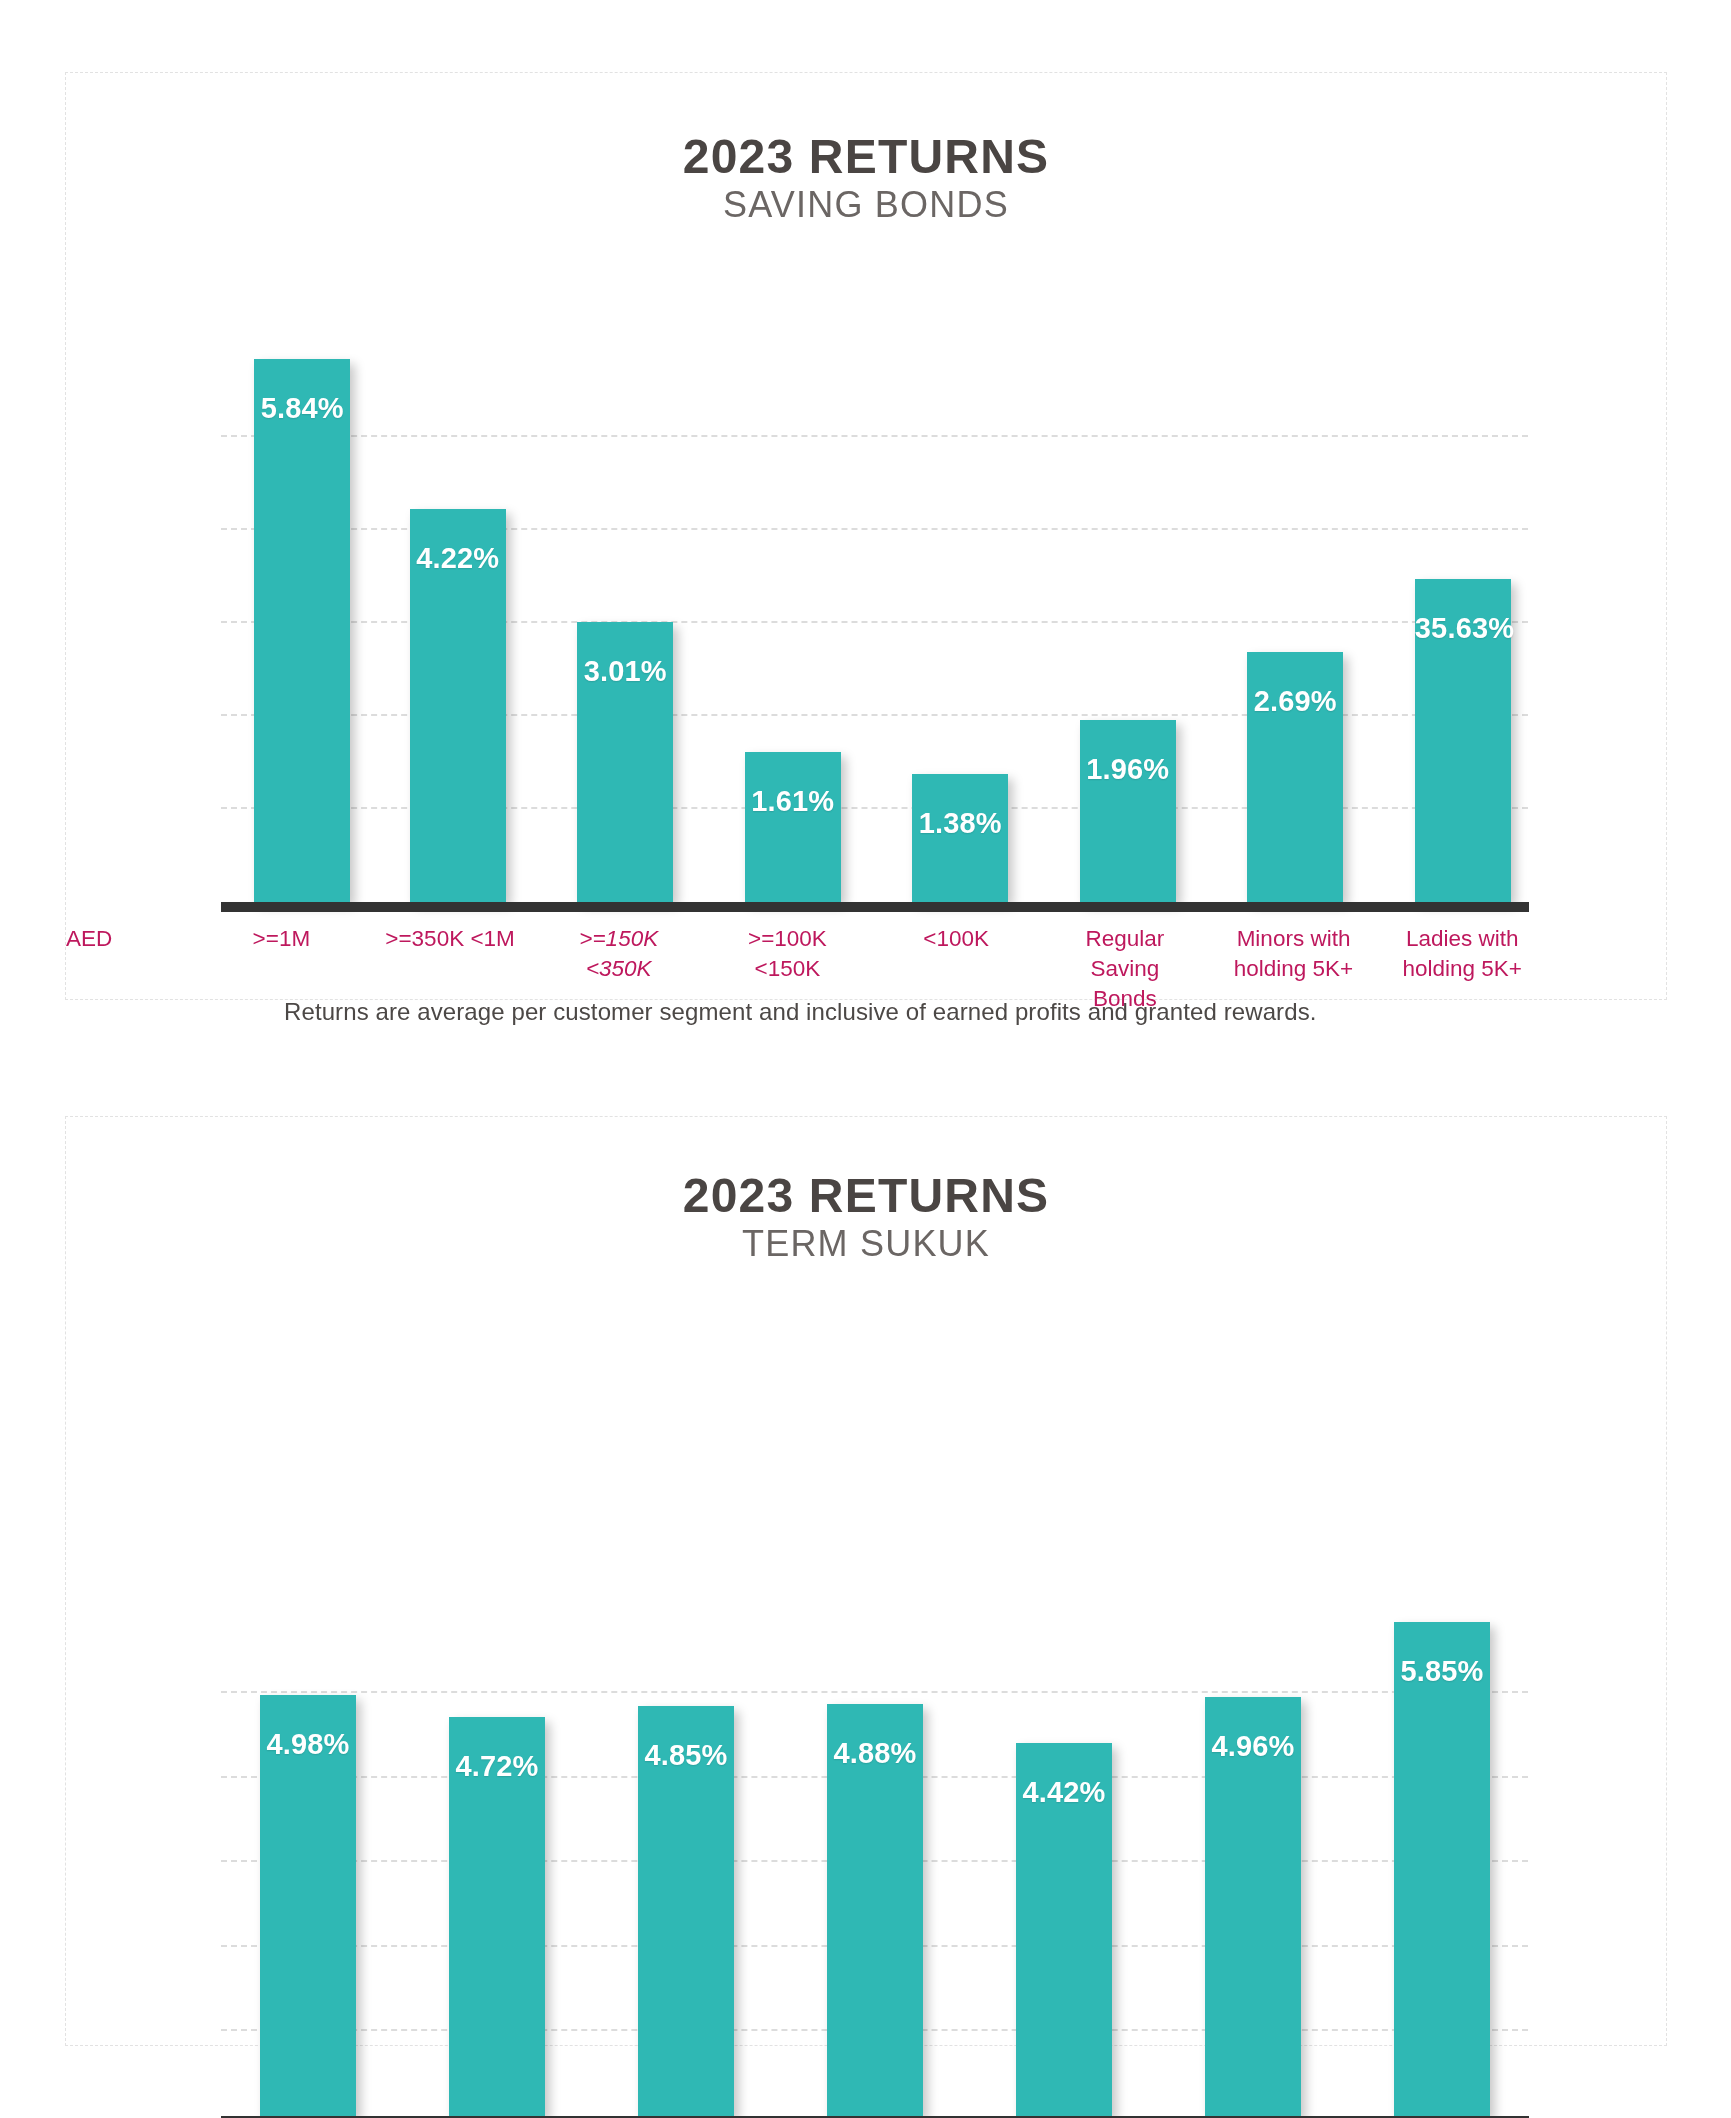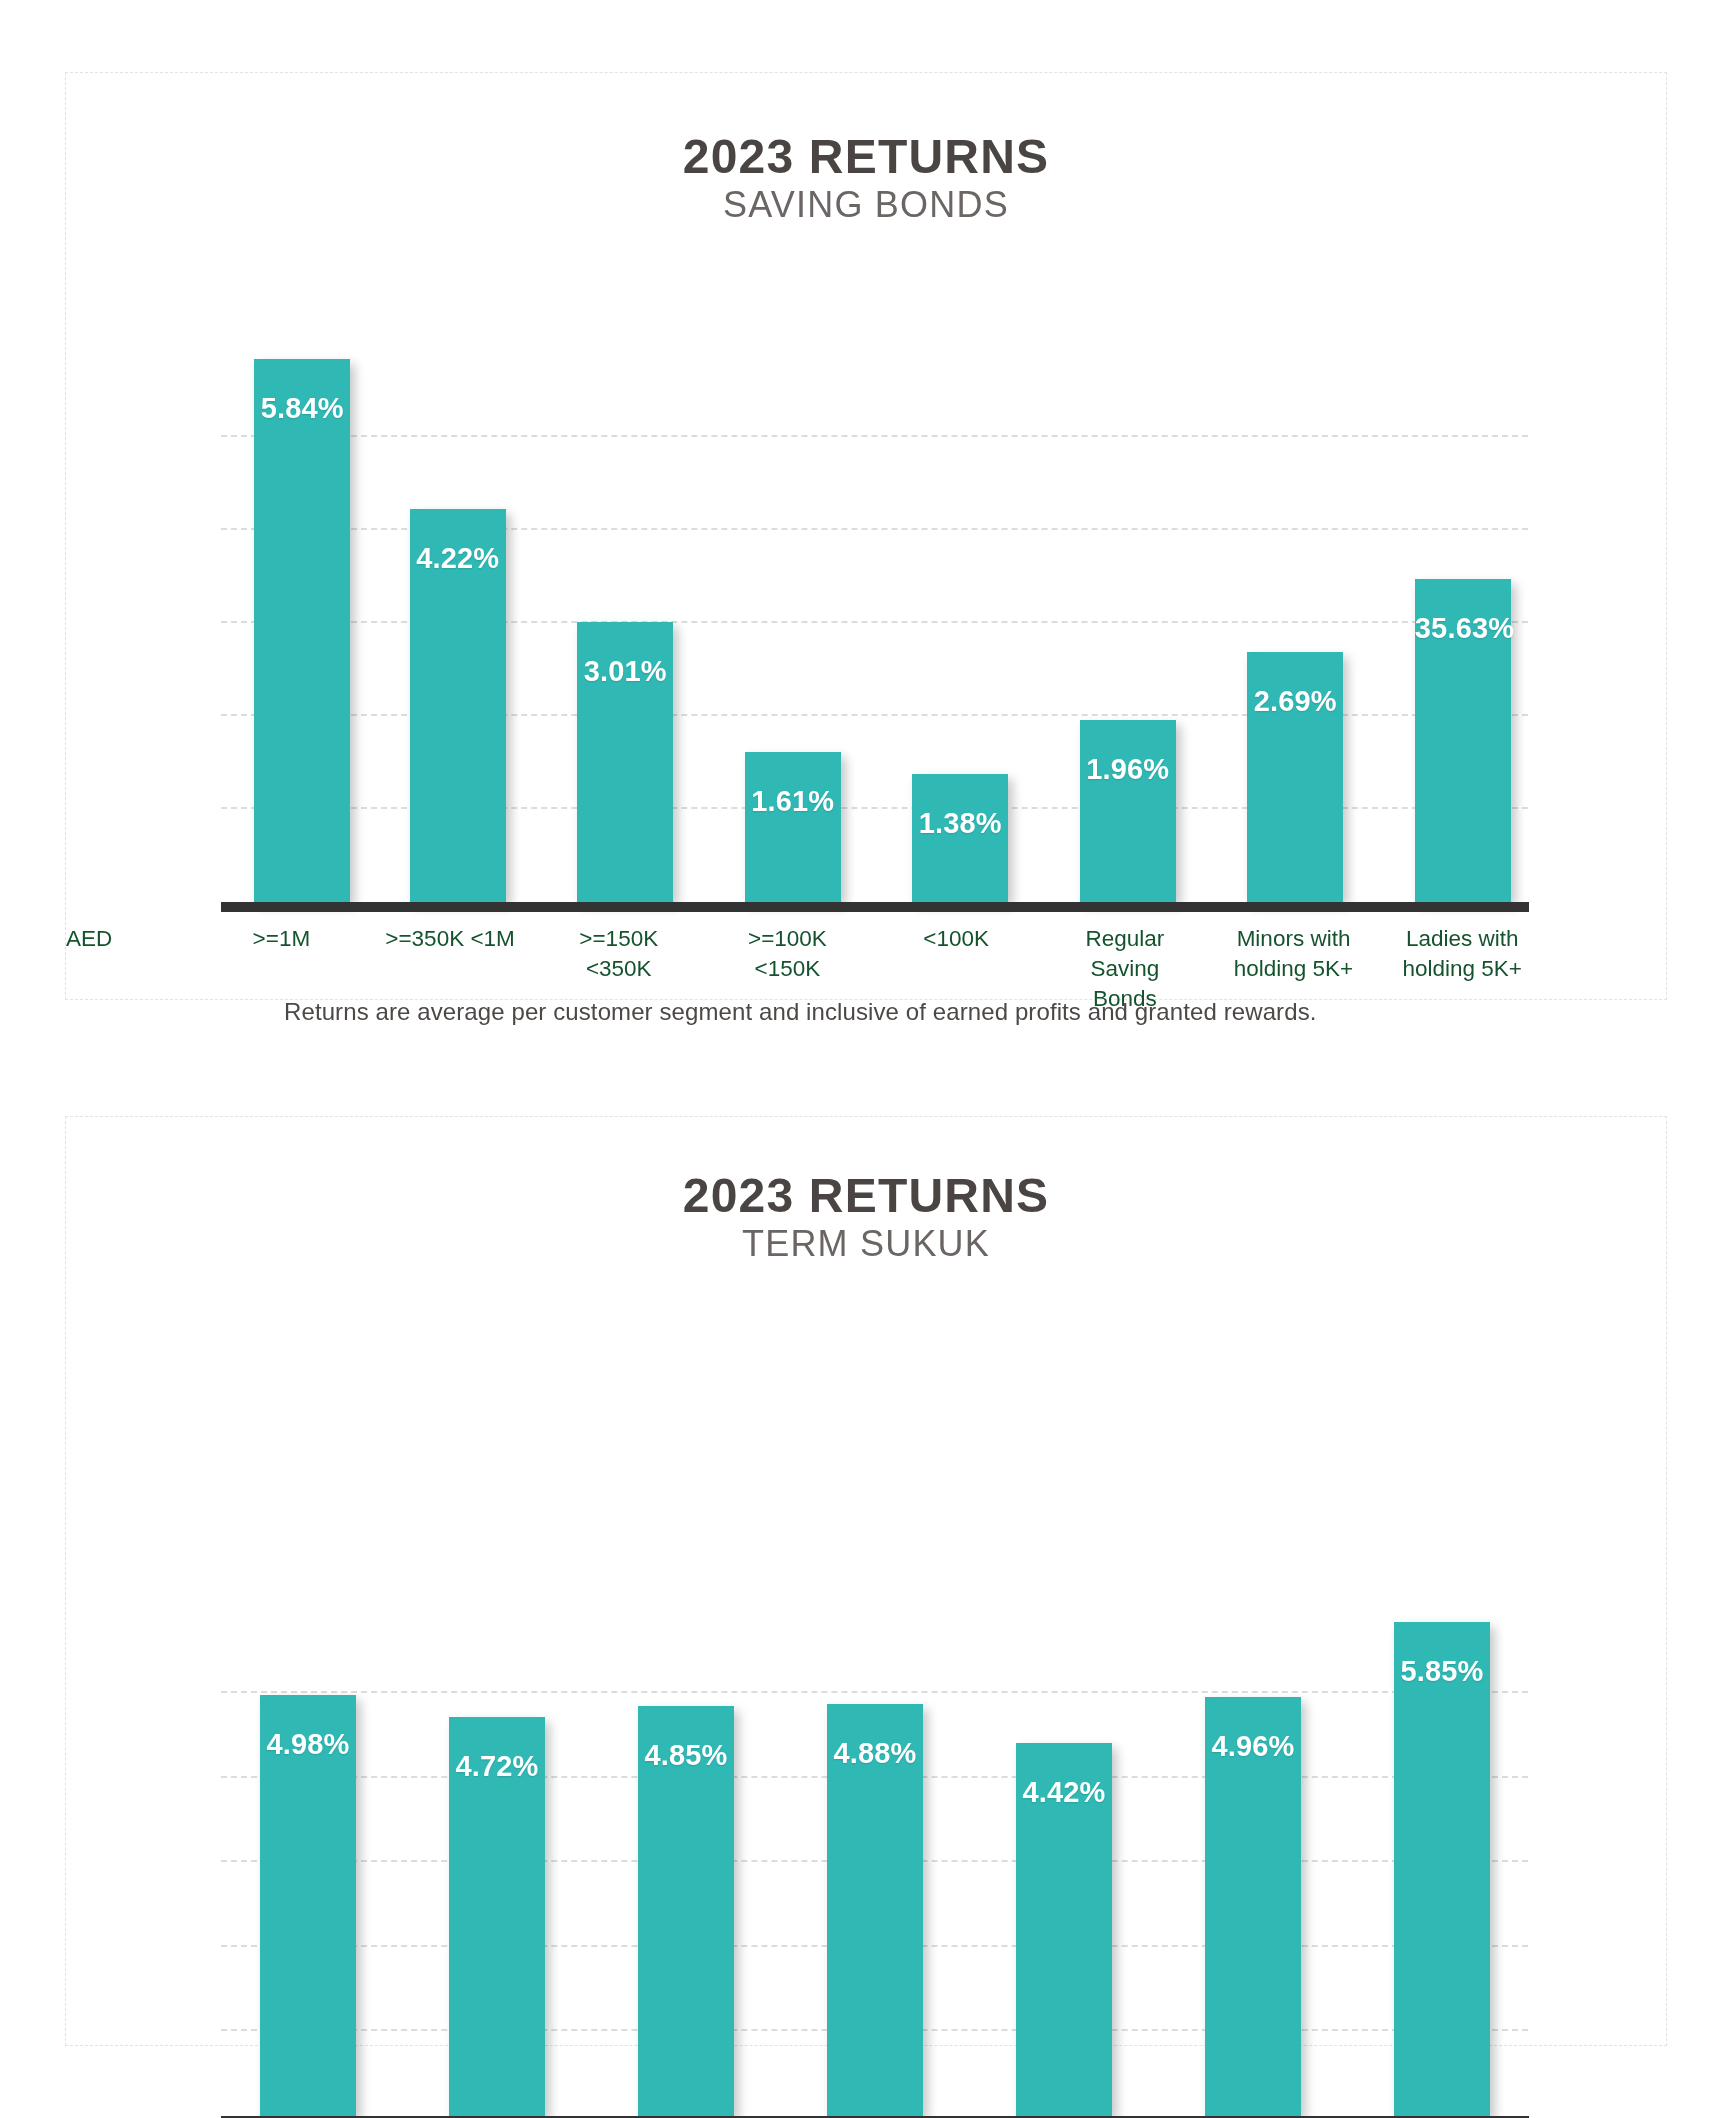--- a/index.html
+++ b/index.html
@@ -125,21 +125,21 @@
   
   .xlabels {
     position: absolute;
     left: 0; right: 0;
     display: flex;
     align-items: flex-start;
   }
   #xlabels-1 { top: 851px; }
   .xlabel {
     text-align: center;
-    color: #14532d;
+    color: #be185d;
     font-size: 22.5px;
     font-weight: 400;
     line-height: 1.33;
     white-space: pre-line;
   }
   .xlabel.left-anchor { text-align: left; }
 
   
   .footnote {
     position: absolute;
@@ -212,21 +212,21 @@
             </div>
           </div>
         </div>
       <div class="axis-line" id="axis-1" style="left: 155px; right: 137px; bottom: 0px;"></div>
     </div>
 
     <div class="xlabels" id="xlabels-1" style="padding-left: 159px; padding-right: 138px;">
         <div class="xlabel left-anchor" style="width: 159px; margin-left: -159px;">AED</div>
         <div class="xlabel" style="width: 140px; margin-right: 37px;">&gt;=1M</div>
         <div class="xlabel" style="width: 140px; margin-right: 37px;">&gt;=350K &lt;1M</div>
-        <div class="xlabel" style="width: 140px; margin-right: 37px;">&gt;=150K &lt;350K</div>
+        <div class="xlabel" style="width: 140px; margin-right: 37px; font-style: italic;">&gt;=150K &lt;350K</div>
         <div class="xlabel" style="width: 140px; margin-right: 37px;">&gt;=100K &lt;150K</div>
         <div class="xlabel" style="width: 140px; margin-right: 37px;">&lt;100K</div>
         <div class="xlabel" style="width: 140px; margin-right: 37px;">Regular
 Saving Bonds</div>
         <div class="xlabel" style="width: 140px; margin-right: 37px;">Minors with
 holding 5K+</div>
         <div class="xlabel" style="width: 140px;">Ladies with
 holding 5K+</div>
       </div>
 

